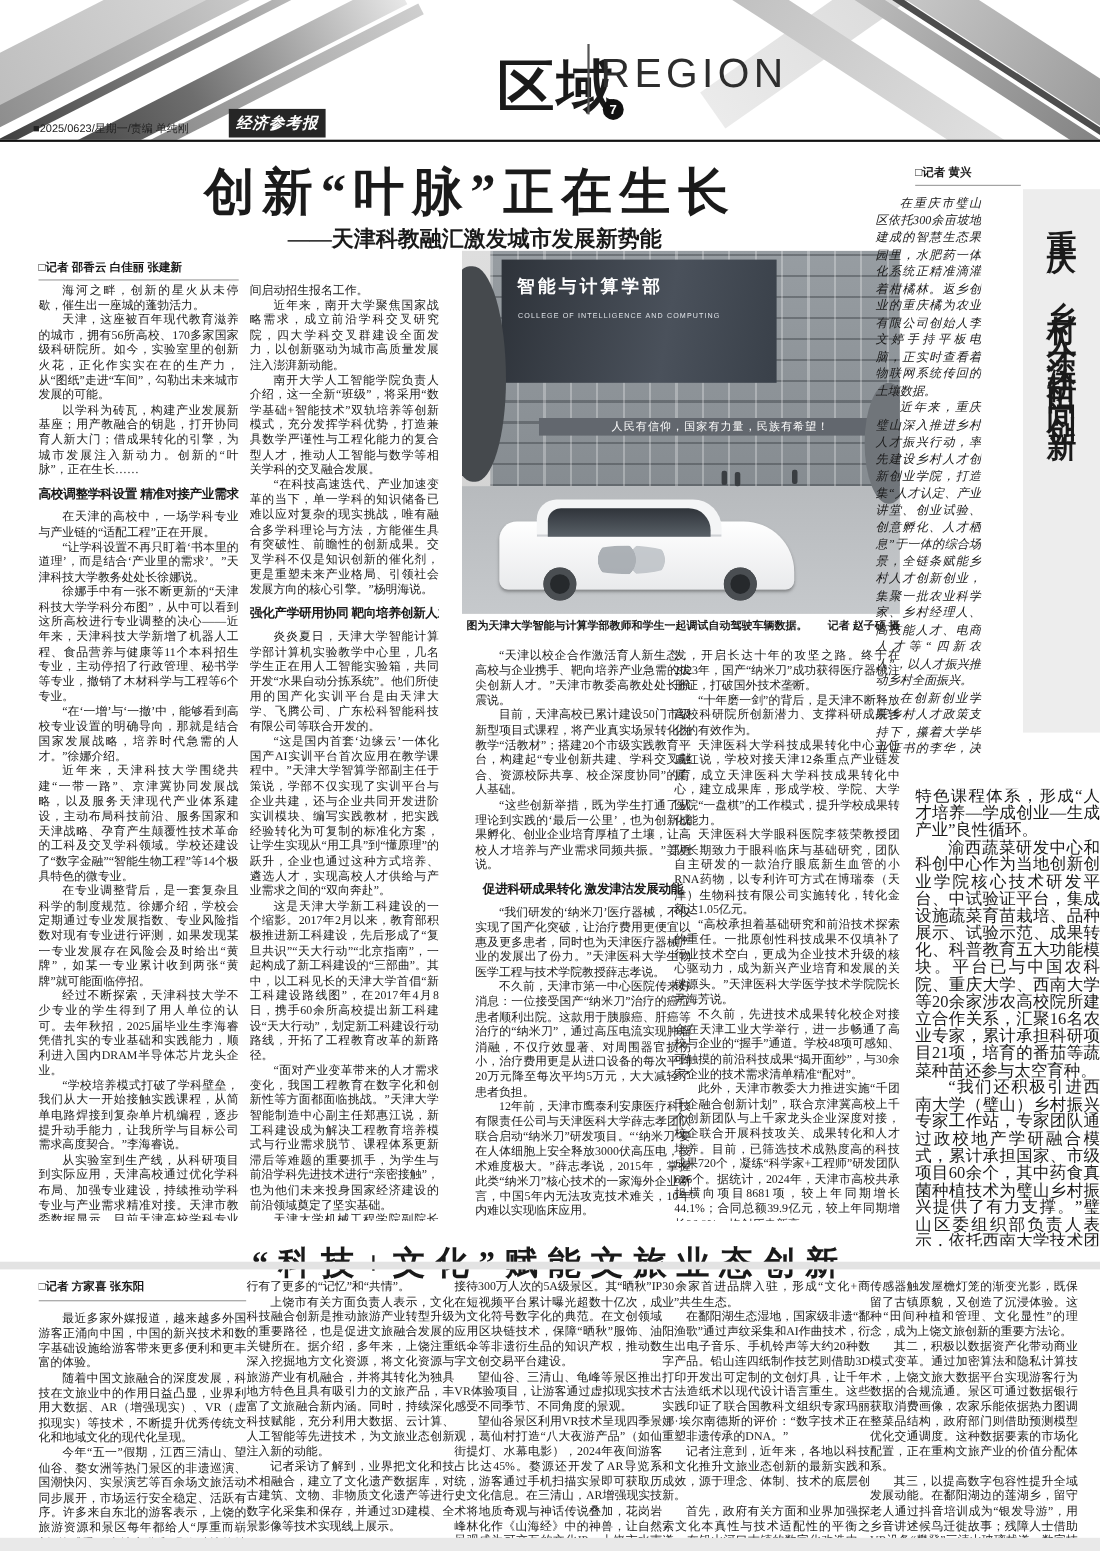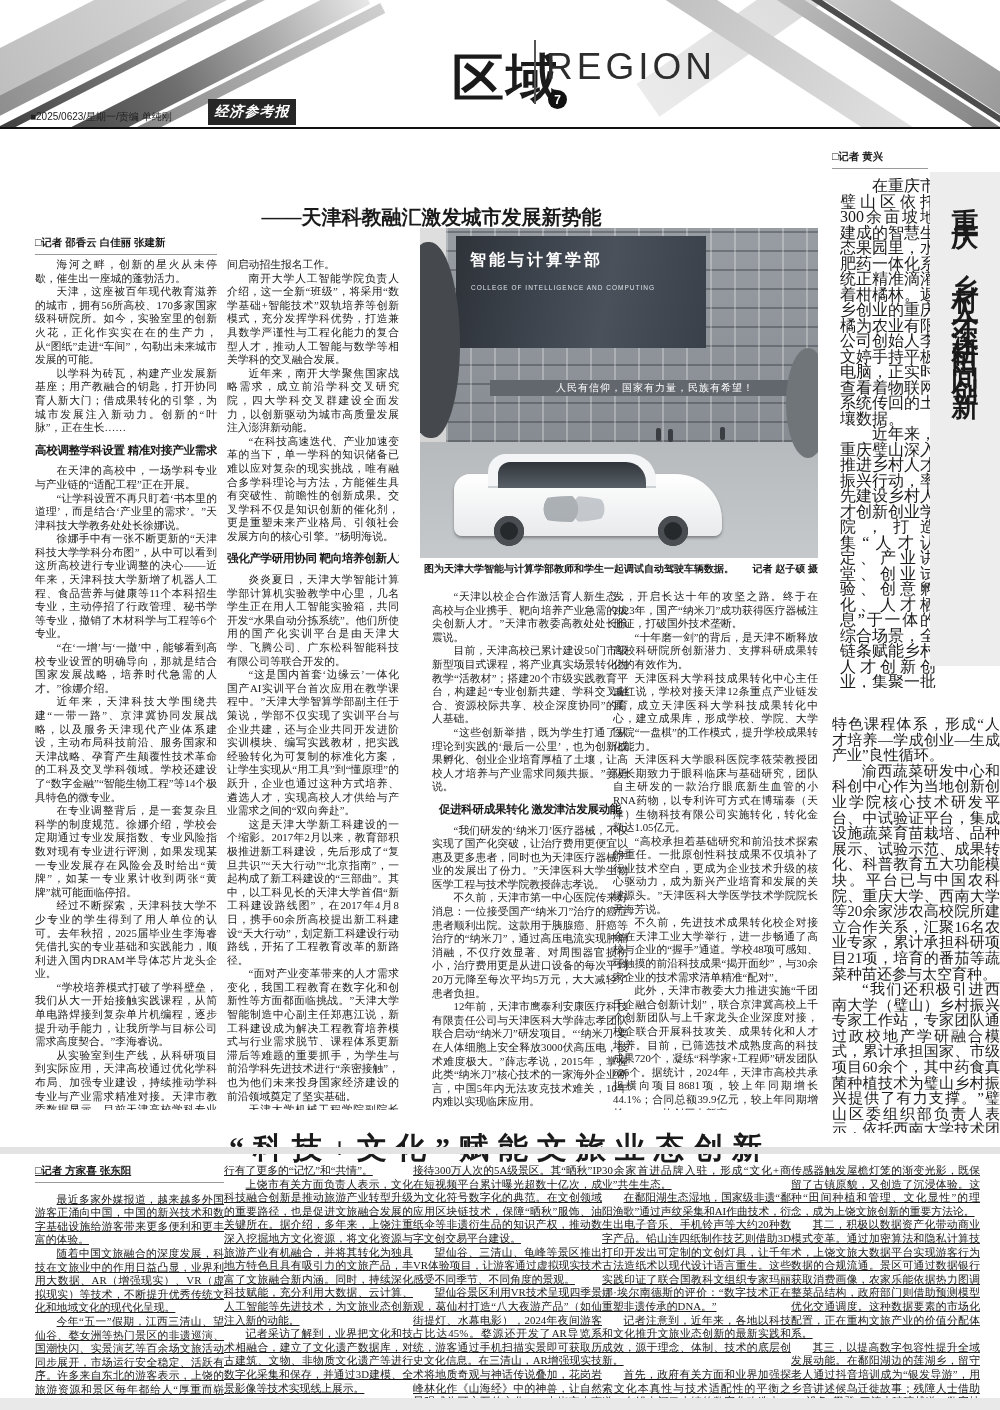--- a/index.html
+++ b/index.html
@@ -72,31 +72,31 @@
   .ph-car-win{position:absolute;left:44px;bottom:58px;width:148px;height:26px;background:linear-gradient(#2f343a,#596067);
      border-radius:12px 20px 0 0;}
   .ph-wheel{position:absolute;bottom:0;width:30px;height:30px;background:#26292c;border-radius:50%;
      box-shadow:inset 0 0 0 6px #4a4e52;}
   .ph-car-mark{position:absolute;left:70px;bottom:24px;width:92px;height:26px;border-radius:50%;
      background:radial-gradient(circle at 40% 50%,#9aa0a6 0 30%,transparent 31%),radial-gradient(circle at 70% 50%,#b9bec3 0 24%,transparent 25%);opacity:.8;}
   .caption{position:absolute;left:424px;top:562px;width:394px;display:flex;justify-content:space-between;
      font-size:10px;font-weight:700;font-family:"Liberation Sans",sans-serif;}
   
   .cq-byline{position:absolute;left:832px;top:150px;width:96px;}
-  .c-cqn{left:840px;top:178px;width:96px;height:510px;font-size:16px;line-height:15.5px;}
+  .c-cqn{left:796px;top:178px;width:96px;height:510px;font-size:11px;line-height:15.5px;font-style:italic;}
   .c-cqw{left:832px;top:717px;width:168px;height:416px;font-size:15px;line-height:15.6px;}
   .vstrip{position:absolute;left:930px;top:172px;width:70px;height:494px;background:#ededed;
      display:flex;justify-content:center;}
   .vtitle{writing-mode:vertical-rl;text-orientation:upright;font-size:27px;font-weight:700;
      letter-spacing:13px;padding-top:14px;}
   
   .b-title{position:absolute;left:0;top:1128px;width:1000px;text-align:center;font-size:30px;font-weight:900;
      letter-spacing:9px;}
   .b-band{position:absolute;left:0;top:1147px;width:1000px;height:7px;background:#e3e3e3;}
-  .b-cols{position:absolute;left:35px;top:1164px;width:945px;height:236px;display:flex;gap:0;text-decoration:underline;}
+  .b-cols{position:absolute;left:35px;top:1164px;width:945px;height:236px;display:flex;gap:0;}
   .b-col{flex:1;overflow:hidden;font-size:10.8px;line-height:13.6px;position:relative;}
   .b-col p{margin:0;text-indent:2em;text-align:justify;}
   .b-col p.cont{text-indent:0;}
   .b-byline{margin-bottom:10px;}
   .foot-band{position:absolute;left:0;top:1398px;width:1000px;height:12px;background:#e9e9e9;}
 </style>
 </head>
 <body>
 
 <div class="page">
@@ -114,42 +114,43 @@
     <div class="rb mh-r3"></div>
     <div class="sec-cn">区域</div>
     <div class="sec-div"></div>
     <div class="sec-en">REGION</div>
     <div class="page-circ">7</div>
     <div class="dateline">■2025/0623/星期一/责编 单纯刚</div>
     <div class="paper-logo">经济参考报</div>
   </header>
   <div class="mh-rule"></div>
 
+  <h1 class="m-title" style="margin:0;">创新“叶脉”正在生长</h1>
   <h2 class="m-sub" style="margin:4px;">——天津科教融汇激发城市发展新势能</h2>
   <div class="byline m-byline">□记者 邵香云 白佳丽 张建新</div>
 
   <div class="col c-m1">
       <p>海河之畔，创新的星火从未停歇，催生出一座城的蓬勃活力。</p>
       <p>天津，这座被百年现代教育滋养的城市，拥有56所高校、170多家国家级科研院所。如今，实验室里的创新火花，正化作实实在在的生产力，从“图纸”走进“车间”，勾勒出未来城市发展的可能。</p>
       <p>以学科为砖瓦，构建产业发展新基座；用产教融合的钥匙，打开协同育人新大门；借成果转化的引擎，为城市发展注入新动力。创新的“叶脉”，正在生长……</p>
       <h3>高校调整学科设置 精准对接产业需求</h3>
       <p>在天津的高校中，一场学科专业与产业链的“适配工程”正在开展。</p>
       <p>“让学科设置不再只盯着‘书本里的道理’，而是结合‘产业里的需求’。”天津科技大学教务处处长徐娜说。</p>
       <p>徐娜手中有一张不断更新的“天津科技大学学科分布图”，从中可以看到这所高校进行专业调整的决心——近年来，天津科技大学新增了机器人工程、食品营养与健康等11个本科招生专业，主动停招了行政管理、秘书学等专业，撤销了木材科学与工程等6个专业。</p>
       <p>“在‘一增’与‘一撤’中，能够看到高校专业设置的明确导向，那就是结合国家发展战略，培养时代急需的人才。”徐娜介绍。</p>
       <p>近年来，天津科技大学围绕共建“一带一路”、京津冀协同发展战略，以及服务天津现代产业体系建设，主动布局科技前沿、服务国家和天津战略、孕育产生颠覆性技术革命的工科及交叉学科领域。学校还建设了“数字金融”“智能生物工程”等14个极具特色的微专业。</p>
       <p>在专业调整背后，是一套复杂且科学的制度规范。徐娜介绍，学校会定期通过专业发展指数、专业风险指数对现有专业进行评测，如果发现某一专业发展存在风险会及时给出“黄牌”，如某一专业累计收到两张“黄牌”就可能面临停招。</p>
       <p>经过不断探索，天津科技大学不少专业的学生得到了用人单位的认可。去年秋招，2025届毕业生李海睿凭借扎实的专业基础和实践能力，顺利进入国内DRAM半导体芯片龙头企业。</p>
       <p>“学校培养模式打破了学科壁垒，我们从大一开始接触实践课程，从简单电路焊接到复杂单片机编程，逐步提升动手能力，让我所学与目标公司需求高度契合。”李海睿说。</p>
       <p>从实验室到生产线，从科研项目到实际应用，天津高校通过优化学科布局、加强专业建设，持续推动学科专业与产业需求精准对接。天津市教委数据显示，目前天津高校学科专业与天津12条重点产业链的匹配度持续提升。</p>
     </div>
   <div class="col c-m2">
       <p class="cont">间启动招生报名工作。</p>
+      <p>近年来，南开大学聚焦国家战略需求，成立前沿学科交叉研究院，四大学科交叉群建设全面发力，以创新驱动为城市高质量发展注入澎湃新动能。</p>
       <p>南开大学人工智能学院负责人介绍，这一全新“班级”，将采用“数学基础+智能技术”双轨培养等创新模式，充分发挥学科优势，打造兼具数学严谨性与工程化能力的复合型人才，推动人工智能与数学等相关学科的交叉融合发展。</p>
-      <p>近年来，南开大学聚焦国家战略需求，成立前沿学科交叉研究院，四大学科交叉群建设全面发力，以创新驱动为城市高质量发展注入澎湃新动能。</p>
       <p>“在科技高速迭代、产业加速变革的当下，单一学科的知识储备已难以应对复杂的现实挑战，唯有融合多学科理论与方法，方能催生具有突破性、前瞻性的创新成果。交叉学科不仅是知识创新的催化剂，更是重塑未来产业格局、引领社会发展方向的核心引擎。”杨明海说。</p>
       <h3>强化产学研用协同 靶向培养创新人才</h3>
       <p>炎炎夏日，天津大学智能计算学部计算机实验教学中心里，几名学生正在用人工智能实验箱，共同开发“水果自动分拣系统”。他们所使用的国产化实训平台是由天津大学、飞腾公司、广东松科智能科技有限公司等联合开发的。</p>
       <p>“这是国内首套‘边缘云’一体化国产AI实训平台首次应用在教学课程中。”天津大学智算学部副主任于策说，学部不仅实现了实训平台与企业共建，还与企业共同开发进阶实训模块、编写实践教材，把实践经验转化为可复制的标准化方案，让学生实现从“用工具”到“懂原理”的跃升，企业也通过这种方式培养、遴选人才，实现高校人才供给与产业需求之间的“双向奔赴”。</p>
       <p>这是天津大学新工科建设的一个缩影。2017年2月以来，教育部积极推进新工科建设，先后形成了“复旦共识”“天大行动”“北京指南”，一起构成了新工科建设的“三部曲”。其中，以工科见长的天津大学首倡“新工科建设路线图”，在2017年4月8日，携手60余所高校提出新工科建设“天大行动”，划定新工科建设行动路线，开拓了工程教育改革的新路径。</p>
       <p>“面对产业变革带来的人才需求变化，我国工程教育在数字化和创新性等方面都面临挑战。”天津大学智能制造中心副主任郑惠江说，新工科建设成为解决工程教育培养模式与行业需求脱节、课程体系更新滞后等难题的重要抓手，为学生与前沿学科先进技术进行“亲密接触”，也为他们未来投身国家经济建设的前沿领域奠定了坚实基础。</p>
       <p>天津大学机械工程学院副院长康荣杰说，学院不仅将60门左右的传统专业课程旧貌换新颜，就连大家最熟悉的金工实习也再不是过去几十年不变的“做一把锤子”，鲁班锁、无碳小车、斯特林发动机等成为学生新的选择。</p>
     </div>
 
   <figure class="photo" style="margin:0;">

